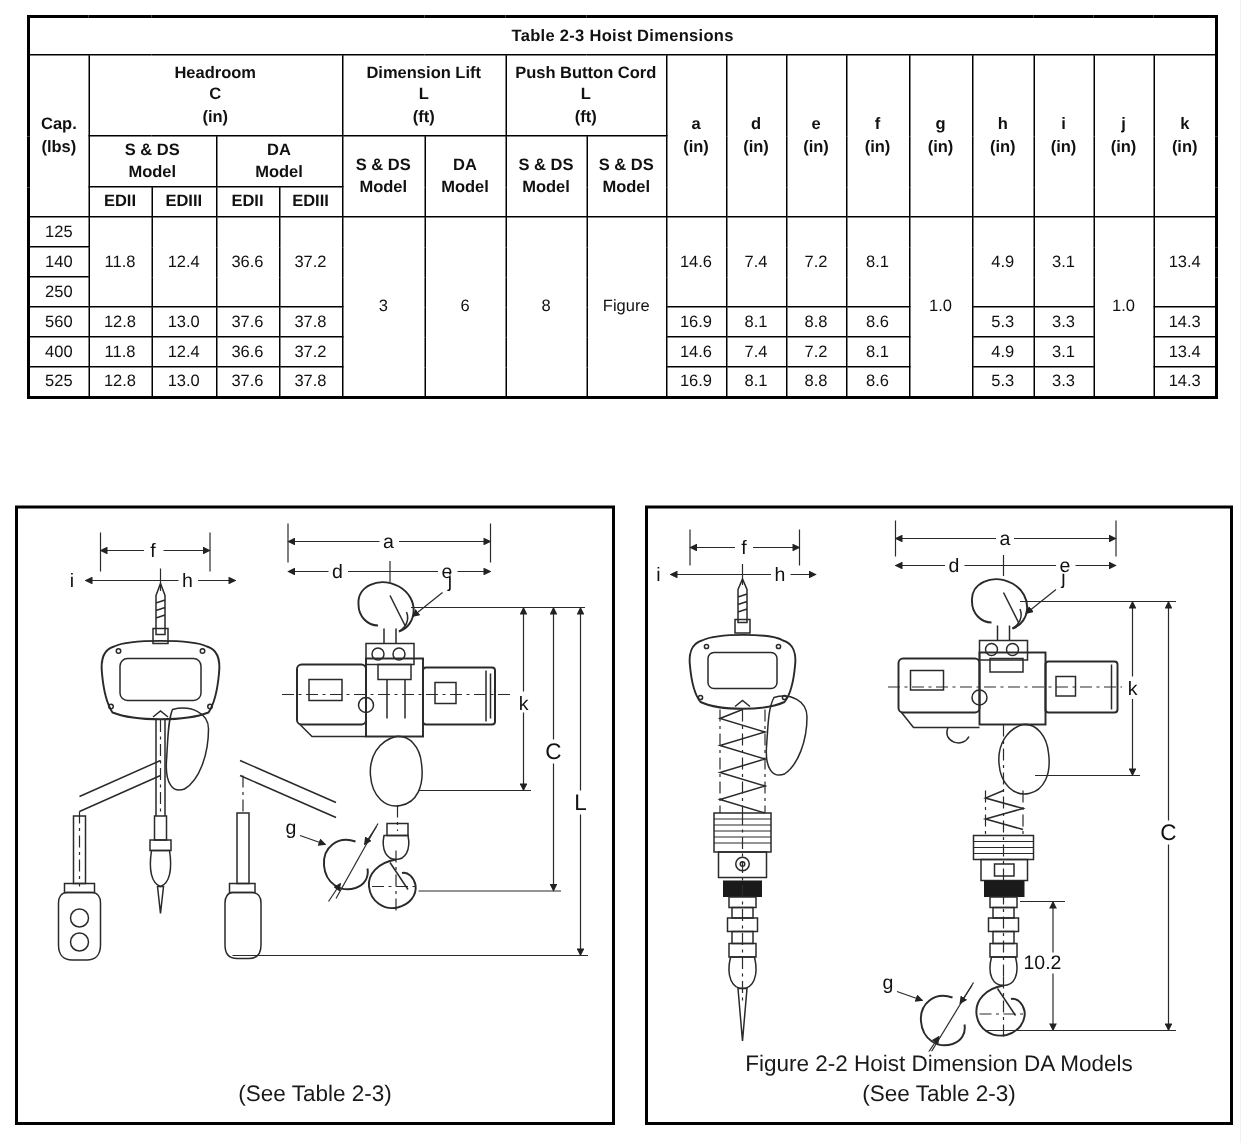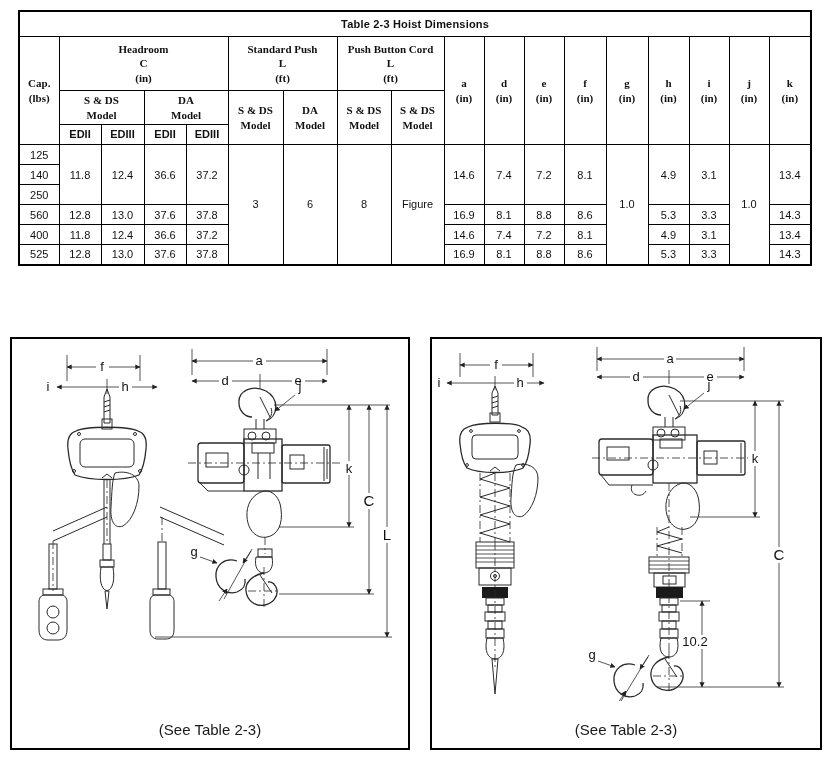--- a/index.html
+++ b/index.html
@@ -6,21 +6,21 @@
   .page{position:relative;width:827px;height:762px;background:#ffffff;
         font-family:"Liberation Sans",sans-serif;color:#111;overflow:hidden;}
 
   
   table.dims{position:absolute;left:18px;top:10px;width:792px;
              border-collapse:collapse;border:2px solid #000;table-layout:fixed;}
   table.dims td{border:1px solid #000;text-align:center;vertical-align:middle;
                 padding:0;font-size:11px;color:#111;}
   td.title{font-size:13.5px;font-weight:bold;height:24px;letter-spacing:.2px;}
   td.hd{font-weight:bold;font-size:10.5px;line-height:1.28;}
-  td.hd .hl{display:block;font-family:Liberation Serif, serif;}
+  td.hd .hl{display:block;}
   tr.r2{height:54px;} tr.r3{height:34px;} tr.r4{height:20px;}
   tr.dr{height:20px;}
   td.num{font-size:11px;margin-left:26px;}
 
   
   .figbox{position:absolute;top:337px;height:409px;border:2px solid #000;background:#fff;}
   #fig1{left:10px;width:396px;}
   #fig2{left:430px;width:388px;}
   .figbox svg{display:block;}
   .caption{position:absolute;left:0;right:0;bottom:8px;text-align:center;
@@ -70,21 +70,21 @@
       <td class="hd" rowspan="3">
         <span class="hl">Cap.</span>
         <span class="hl">(lbs)</span>
       </td>
       <td class="hd" colspan="4">
         <span class="hl">Headroom</span>
         <span class="hl">C</span>
         <span class="hl">(in)</span>
       </td>
       <td class="hd" colspan="2">
-        <span class="hl">Standard Push</span>
+        <span class="hl">Dimension Lift</span>
         <span class="hl">L</span>
         <span class="hl">(ft)</span>
       </td>
       <td class="hd" colspan="2">
         <span class="hl">Push Button Cord</span>
         <span class="hl">L</span>
         <span class="hl">(ft)</span>
       </td>
       <td class="hd" rowspan="3">
             <span class="hl">a</span>
@@ -484,17 +484,18 @@
         <rect class="wbg" x="339" y="208" width="16" height="16"></rect>
         <text class="lbl" x="347" y="221" style="font-size:15px">C</text>
         <path class="thin" d="M248,262H278"></path>
         <line class="thin" x1="270" y1="262" x2="270" y2="348" marker-start="url(#ar2)" marker-end="url(#ar2)"></line>
         <rect class="wbg" x="248" y="296" width="31" height="14"></rect>
         <text class="lbl" x="263" y="307">10.2</text>
         <path class="thin" d="M225,348H352"></path>
       </g>
     </svg>
     <div class="caption">
+      <span>Figure 2-2  Hoist Dimension DA Models</span>
       <span>(See Table 2-3)</span>
     </div>
   </div>
 
 </div>
 
 </body></html>

